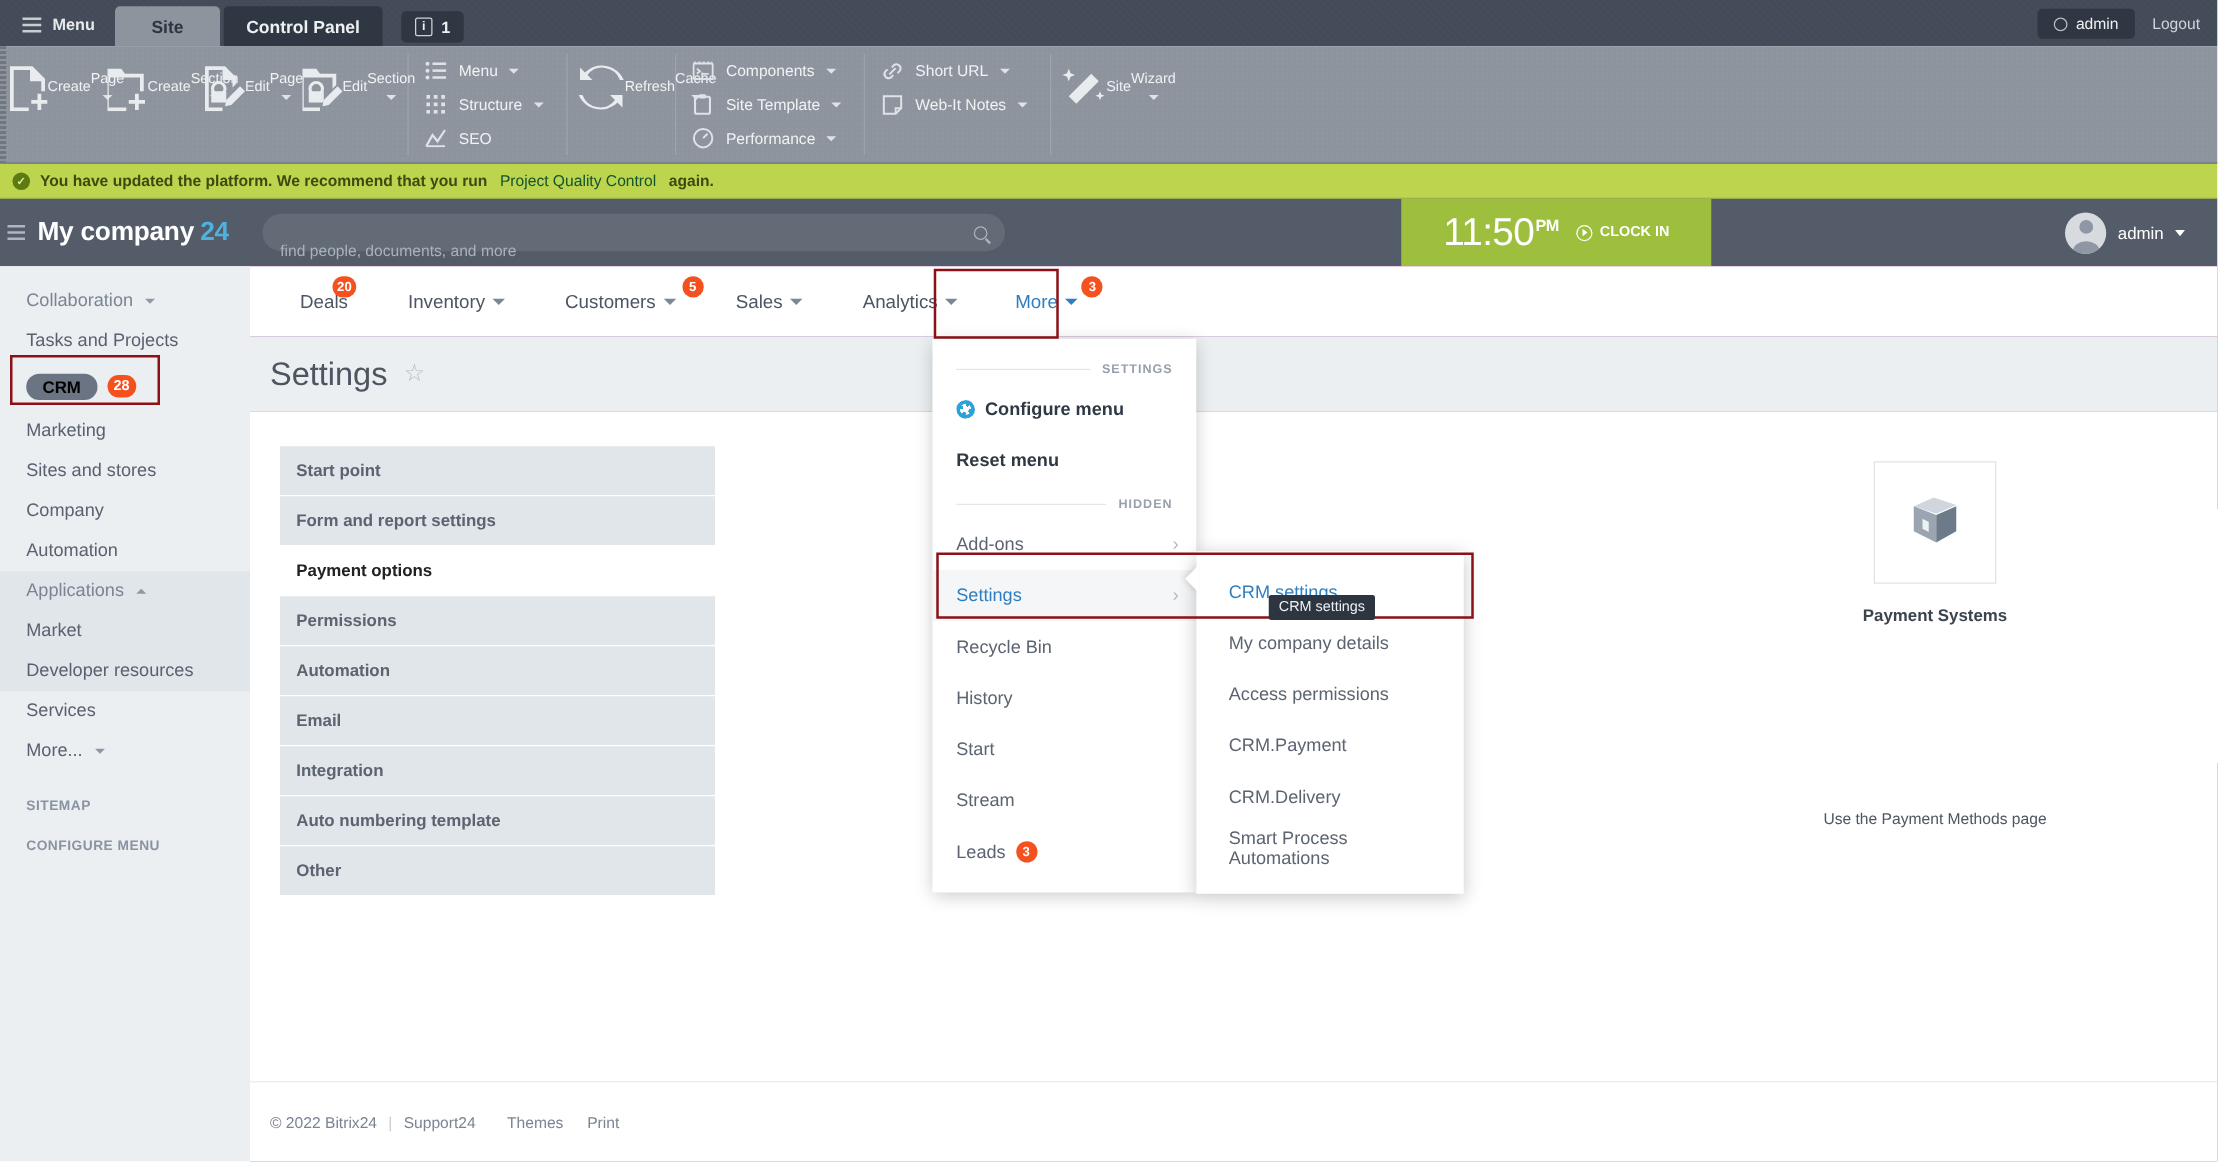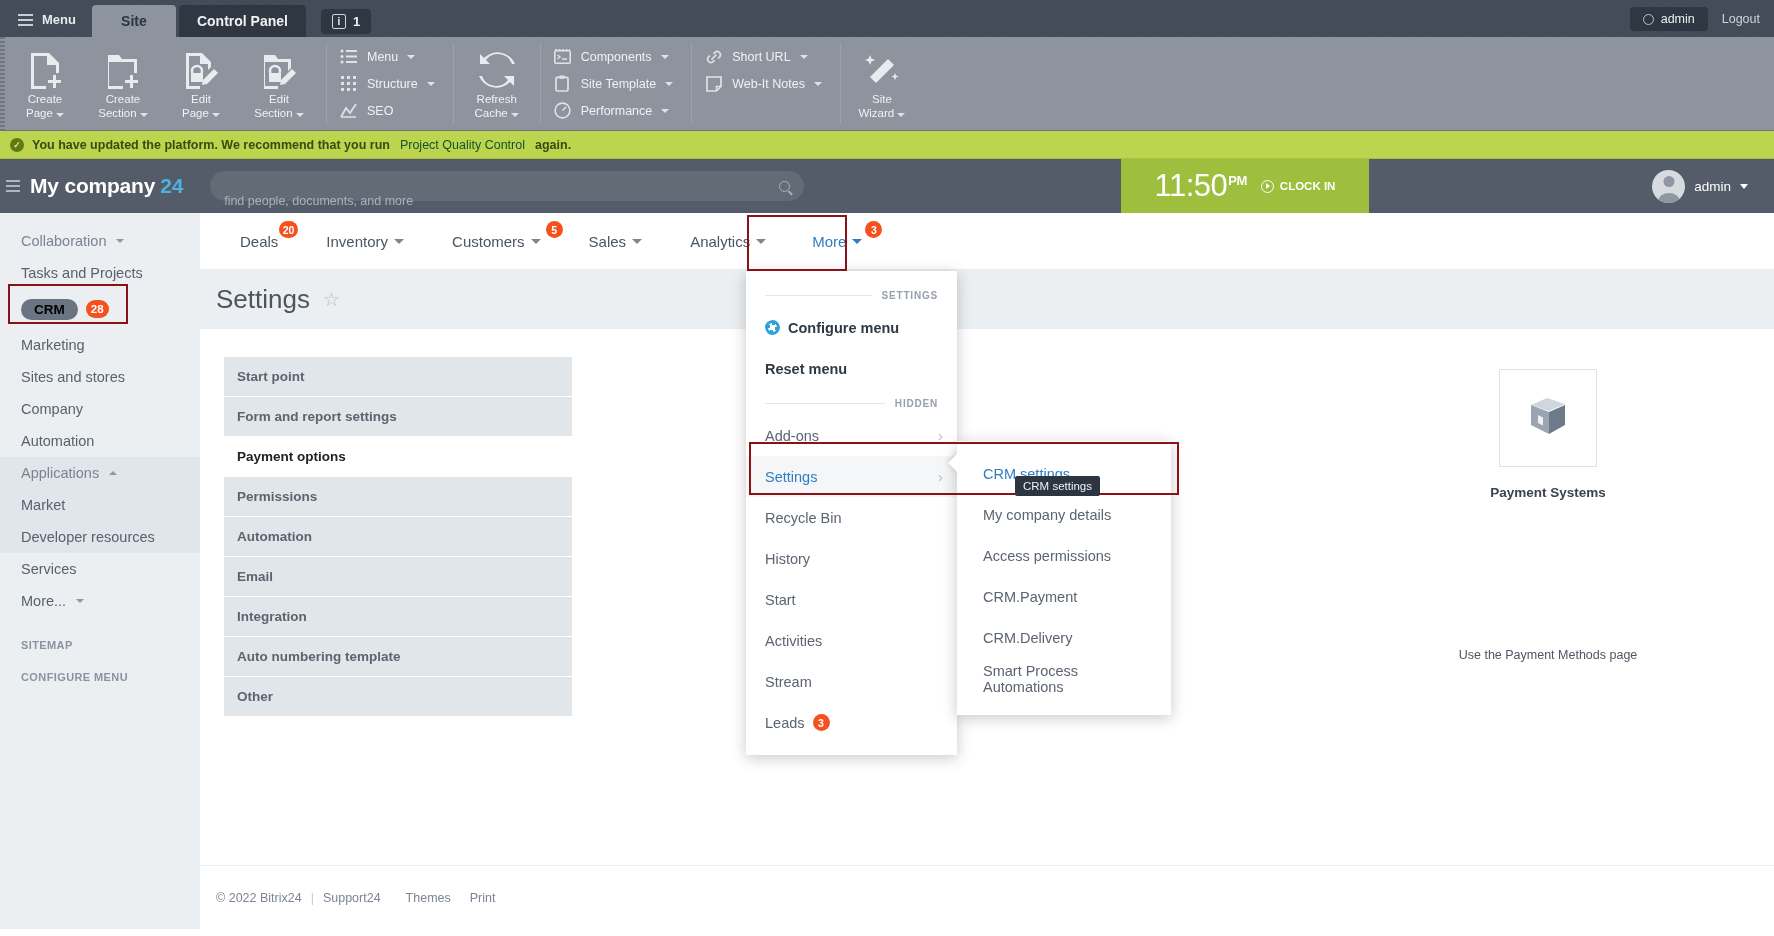--- a/index.html
+++ b/index.html
@@ -63,21 +63,21 @@
     display: flex; align-items: flex-start; padding-left: 6px;
     border-bottom: 1px solid #6d747d;
     position: relative;
   }
   .ribbon::before {
     content: ""; position: absolute; left: 0; top: 0; bottom: 0; width: 5px;
     background: repeating-linear-gradient(180deg, #6f767f 0 2px, transparent 2px 4px);
   }
   .rb-big {
     width: 78px; padding-top: 11px;
-    display: flex; flex-direction: column; align-items: center;
+    display: flex; flex-direction: row; align-items: center;
     color: #f0f2f4; font-size: 11.5px; line-height: 1.25; text-align: center;
   }
   .rb-big .gi { height: 44px; display: flex; align-items: center; justify-content: center; }
   .rb-sep { width: 1px; align-self: stretch; margin: 6px 8px 6px 8px; background: rgba(255,255,255,.14); }
   .rb-col { padding-top: 10px; display: flex; flex-direction: column; gap: 8px; }
   .rb-item {
     display: flex; align-items: center; gap: 9px;
     color: #f0f2f4; font-size: 12.5px; padding: 0 10px 0 4px;
   }
   .rb-item .gi { width: 19px; height: 19px; display: flex; align-items: center; justify-content: center; }
@@ -166,21 +166,21 @@
   .main { flex: 1; display: flex; flex-direction: column; background: #701a75; position: relative; }
   .crm-nav {
     height: 56px; background: #fff; display: flex; align-items: center;
     padding-left: 16px; position: relative; z-index: 5;
   }
   .crm-tab {
     position: relative; display: flex; align-items: center; gap: 6px;
     height: 56px; padding: 0 24px; color: #4b5563; font-size: 15px;
   }
   .crm-tab.blue { color: #2e7ec0; }
-  .crm-tab .badge-sm { position: absolute; top: 8px; right: 4px; }
+  .crm-tab .badge-sm { position: absolute; top: 8px; right: 17px; }
   .crm-tab.has-chev .badge-sm { right: 2px; }
   .chev-nav { width: 0; height: 0; border-left: 5px solid transparent; border-right: 5px solid transparent; border-top: 5px solid #7d8794; }
   .crm-tab.blue .chev-nav { border-top-color: #2e7ec0; }
   #annot-more { left: 747px; top: 215px; width: 100px; height: 56px; z-index: 40; }
 
   .page-head { background: #eceff1; height: 60px; display: flex; align-items: center; padding-left: 16px; }
   .page-title { font-size: 26px; color: #4d5560; font-weight: 300; }
   .star { margin-left: 13px; font-size: 19px; color: #b6bcc4; }
 
   .content-area { flex: 1; background: #fff; display: flex; padding: 28px 16px 0 24px; position: relative; justify-content: space-between; }
@@ -662,23 +662,20 @@
   <div class="dd-item">
     <span>Recycle Bin</span>
   </div>
   <div class="dd-item">
     <span>History</span>
   </div>
   <div class="dd-item">
     <span>Start</span>
   </div>
   <div class="dd-item">
-    <span>Activities</span>
-  </div>
-  <div class="dd-item">
     <span>Stream</span>
   </div>
   <div class="dd-item">
     <span>Leads</span>
     <span class="badge-sm">3</span>
   </div>
 </div>
 
 <div class="sub-pointer"></div>
 <div class="dd-sub">

